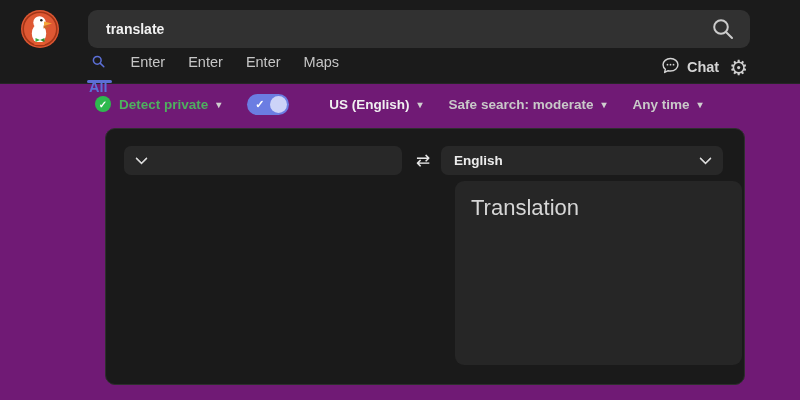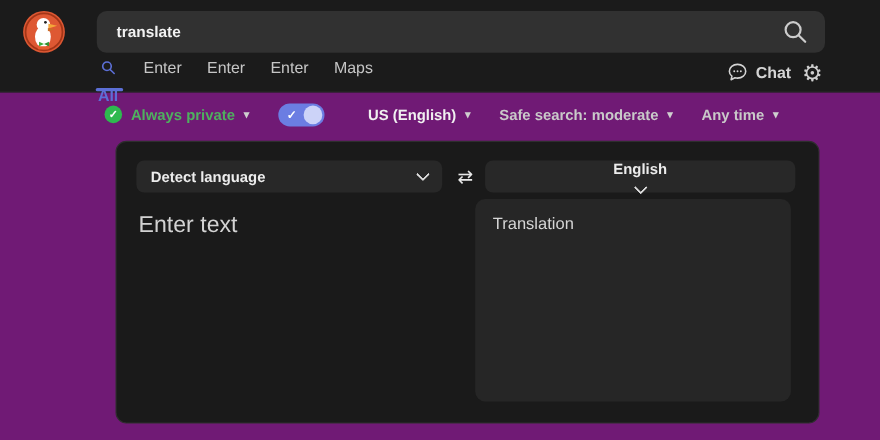--- a/index.html
+++ b/index.html
@@ -69,40 +69,40 @@
     position:absolute; left:105px; top:128px; width:640px; height:257px;
     background:#1a1a1a; border:1px solid #2e2e2e; border-radius:10px; box-sizing:border-box;
   }
   .dropdown {
     position:absolute; top:17px; height:29px; background:#282828; border-radius:7px;
     display:flex; align-items:center; justify-content:space-between;
     padding:0 13px; box-sizing:border-box; cursor:pointer;
     color:#ececec; font-size:13.5px; font-weight:700;
   }
   .dd-source { left:18px;  width:278px; }
-  .dd-target { left:335px; width:282px;flex-direction:column; }
+  .dd-target { left:335px; width:282px; }
   .chev {
     width:7px; height:7px; border-right:2px solid #dcdcdc; border-bottom:2px solid #dcdcdc;
     transform:rotate(45deg); margin-top:-4px; border-radius:1px;
   }
   .swap {
     position:absolute; left:302px; top:17px; width:30px; height:29px;
     background:transparent; border:none; color:#e8e8e8; font-size:17px;
     display:flex; align-items:center; justify-content:center; cursor:pointer; padding:0;
   }
   .input-area {
     position:absolute; left:20px; top:60px; width:285px; height:175px;
     background:transparent; border:none; outline:none; resize:none;
     font-family:"Liberation Sans", sans-serif; font-size:21px; color:#e4e4e4; padding:4px 0;
   }
   .input-area::placeholder { color:#d2d2d2; opacity:1; }
   .output-box {
-    position:absolute; left:326px; top:52px; width:287px; height:184px;
+    position:absolute; left:349px; top:52px; width:287px; height:184px;
     background:#262626; border-radius:9px; box-sizing:border-box; padding:14px 16px;
-    font-size:15px; color:#d6d6d6;
+    font-size:22px; color:#d6d6d6;
   }
   .svg-stroke { stroke:#cccccc; stroke-width:2; fill:none; stroke-linecap:round; }
   .svg-accent { stroke:#5c6fd6; stroke-width:2.4; fill:none; stroke-linecap:round; }
 </style>
 </head>
 <body>
 
 <div class="screen">
 
   <div class="header">
@@ -168,21 +168,21 @@
         </span>
         <span>Chat</span>
       </div>
       <div class="gear">⚙</div>
     </div>
   </div>
 
   <div class="filters">
     <div class="filter-item privacy">
       <span class="check-badge">✓</span>
-      <span>Always private</span>
+      <span>Detect private</span>
       <span class="caret">▾</span>
     </div>
 
     <div class="filter-item">
       <span class="toggle">
         <span class="tick">✓</span>
         <span class="knob"></span>
       </span>
       <span class="region">US (English)</span>
       <span class="caret">▾</span>
@@ -195,31 +195,29 @@
 
     <div class="filter-item">
       <span>Any time</span>
       <span class="caret">▾</span>
     </div>
   </div>
 
   <div class="card">
 
     <div class="dropdown dd-source">
-      <span>Detect language</span>
       <span class="chev"></span>
     </div>
 
     <button class="swap">⇄</button>
 
     <div class="dropdown dd-target">
       <span>English</span>
       <span class="chev"></span>
     </div>
 
-    <textarea class="input-area" placeholder="Enter text" style=""></textarea>
 
     <div class="output-box">
       <span>Translation</span>
     </div>
   </div>
 
 </div>
 
 </body></html>

